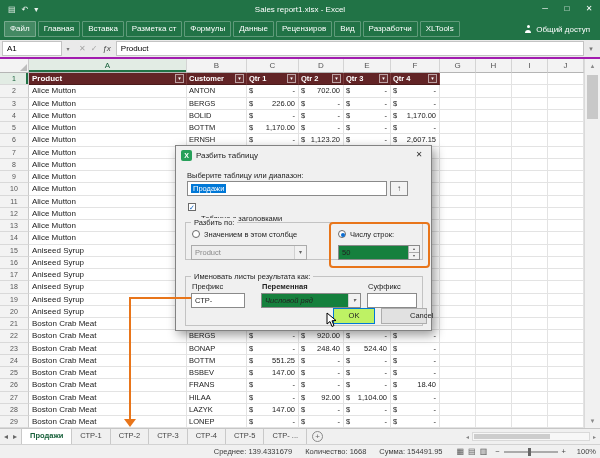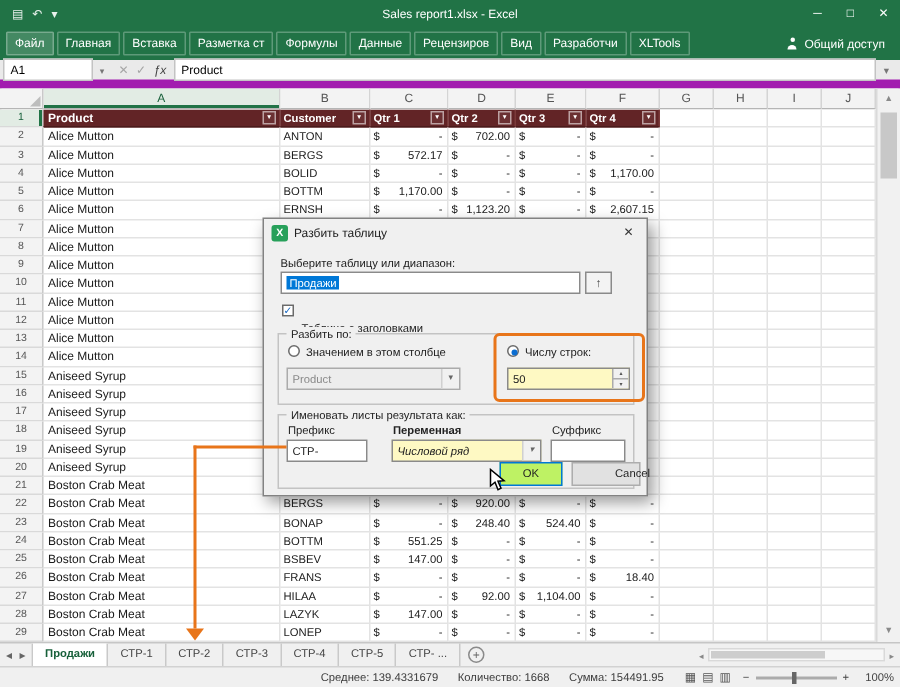--- a/index.html
+++ b/index.html
@@ -22,21 +22,21 @@
   .rtab{color:#fff;font-size:8px;padding:3px 5px;border:1px solid rgba(255,255,255,.28);
         border-radius:1px;white-space:nowrap;line-height:1;}
   .rtab.file{background:rgba(255,255,255,.16);}
   .share{margin-left:auto;display:flex;align-items:center;gap:4px;color:#fff;font-size:8px;padding-right:6px;}
   .person{width:8px;height:8px;position:relative;}
   .person::before{content:"";position:absolute;top:0;left:2.5px;width:3px;height:3px;border-radius:50%;background:#fff;}
   .person::after{content:"";position:absolute;bottom:0;left:1px;width:6px;height:3.5px;border-radius:3px 3px 0 0;background:#fff;}
 
   
   .fbar{position:absolute;top:40px;left:0;width:600px;height:19px;background:#eaeaea;
-        border-bottom:6px solid #a21caf;display:flex;align-items:center;padding:0 2px;}
+        border-bottom:2px solid #a21caf;display:flex;align-items:center;padding:0 2px;}
   .namebox{width:60px;height:15px;background:#fff;border:1px solid #c3c3c3;font-size:8px;line-height:13px;padding-left:4px;}
   .nbdrop{width:12px;text-align:center;color:#777;font-size:6px;}
   .fbtns{display:flex;gap:5px;padding:0 5px;color:#a5a5a5;font-size:8px;}
   .fbtns .fx{color:#444;font-style:italic;}
   .fvalue{flex:1;height:15px;background:#fff;border:1px solid #c3c3c3;font-size:8px;line-height:13px;padding-left:4px;}
   .fexpand{width:14px;text-align:center;color:#777;font-size:7px;}
 
   
   .headers{position:absolute;top:59px;left:0;width:584px;height:14px;display:flex;}
   .corner{width:29px;height:14px;background:#f3f3f3;border-right:1px solid #c9c9c9;border-bottom:1px solid #b5b5b5;position:relative;}
@@ -77,21 +77,21 @@
   .dclose{margin-left:auto;width:24px;height:18px;text-align:center;line-height:18px;color:#333;font-size:8px;}
   .dlabel{position:absolute;white-space:nowrap;}
   .dinput{position:absolute;background:#fff;border:1px solid #8a8a8a;height:15px;font-size:7.5px;line-height:13px;padding-left:3px;overflow:hidden;}
   .dsel{background:#0078d7;color:#fff;padding:0 2px;}
   .rangebtn{position:absolute;width:18px;height:15px;border:1px solid #8a8a8a;background:#f3f3f3;text-align:center;line-height:13px;font-size:8px;color:#444;}
   .dcheckbox{position:absolute;width:8px;height:8px;background:#fff;border:1px solid #6a6a6a;font-size:7px;line-height:7px;text-align:center;color:#1465c0;}
   .radio{position:absolute;width:8px;height:8px;border:1px solid #6a6a6a;border-radius:50%;background:#fff;}
   .radio.on::after{content:"";position:absolute;left:1.5px;top:1.5px;width:4px;height:4px;border-radius:50%;background:#0b6dd1;}
   .dgroup{position:absolute;border:1px solid #c3c3c3;}
   .glabel{position:absolute;top:-5px;left:5px;background:#f0f0f0;padding:0 3px;font-size:7.5px;white-space:nowrap;}
-  .dcombo{position:absolute;height:15px;background:#fef9c3;border:1px solid #8a8a8a;font-size:7.5px;line-height:13px;padding-left:3px;overflow:hidden;}
+  .dcombo{position:absolute;height:15px;background:#15803d;border:1px solid #8a8a8a;font-size:7.5px;line-height:13px;padding-left:3px;overflow:hidden;}
   .dcombo .arrow{position:absolute;right:0;top:0;width:12px;height:13px;text-align:center;color:#666;font-size:6px;line-height:13px;border-left:1px solid #d0d0d0;background:#f1f1f1;}
   .dcombo.disabled{background:#ededed;color:#8a8a8a;border-color:#ababab;}
   .spin{position:absolute;right:0;top:0;width:11px;height:13px;display:flex;flex-direction:column;}
   .spin div{flex:1;border-left:1px solid #ababab;font-size:4px;line-height:6px;text-align:center;color:#555;background:#f1f1f1;}
   .spin div + div{border-top:1px solid #ababab;}
   .dbtn{position:absolute;height:16px;border:1px solid #adadad;background:#e1e1e1;text-align:center;line-height:14px;font-size:7.5px;}
   .dbtn.primary{border-color:#0078d7;background:#bef264;}
 
   
   .ann-rect{position:absolute;left:329px;top:222px;width:101px;height:46px;border:2px solid #E8751A;border-radius:4px;z-index:30;}
@@ -248,21 +248,21 @@
     <div class="cell c-h"></div>
     <div class="cell c-i"></div>
     <div class="cell c-j"></div>
   </div>
       <div class="row">
     <div class="cell c-rn rownum">3</div>
     <div class="cell c-a prod">Alice Mutton</div>
     <div class="cell c-b cust">BERGS</div>
     <div class="cell c-c money">
           <span class="cur">$</span>
-          <span class="val">572.17</span>
+          <span class="val">226.00</span>
         </div>
     <div class="cell c-d money">
           <span class="cur">$</span>
           <span class="val">-</span>
         </div>
     <div class="cell c-e money">
           <span class="cur">$</span>
           <span class="val">-</span>
         </div>
     <div class="cell c-f money">
@@ -941,21 +941,21 @@
 
     <div class="dlabel" style="left:11px;top:25px;">Выберите таблицу или диапазон:</div>
     <div class="dinput" style="left:11px;top:35px;width:200px;">
       <span class="dsel">Продажи</span>
     </div>
     <div class="rangebtn" style="left:214px;top:35px;">↑</div>
 
     <div class="dcheckbox" style="left:12px;top:57px;">✓</div>
     <div class="dlabel" style="left:25px;top:68px;">Таблица с заголовками</div>
 
-    <div class="dgroup" style="left:9px;top:76px;width:238px;height:48px;">
+    <div class="dgroup" style="left:9px;top:76px;width:238px;height:38px;">
       <div class="glabel">Разбить по:</div>
       <div class="radio" style="left:6px;top:7px;"></div>
       <div class="dlabel" style="left:18px;top:7px;">Значением в этом столбце</div>
       <div class="radio on" style="left:152px;top:7px;"></div>
       <div class="dlabel" style="left:164px;top:7px;">Числу строк:</div>
       <div class="dcombo disabled" style="left:5px;top:22px;width:116px;">
         <span>Product</span>
         <span class="arrow">▾</span>
       </div>
       <div class="dcombo" style="left:152px;top:22px;width:82px;">

